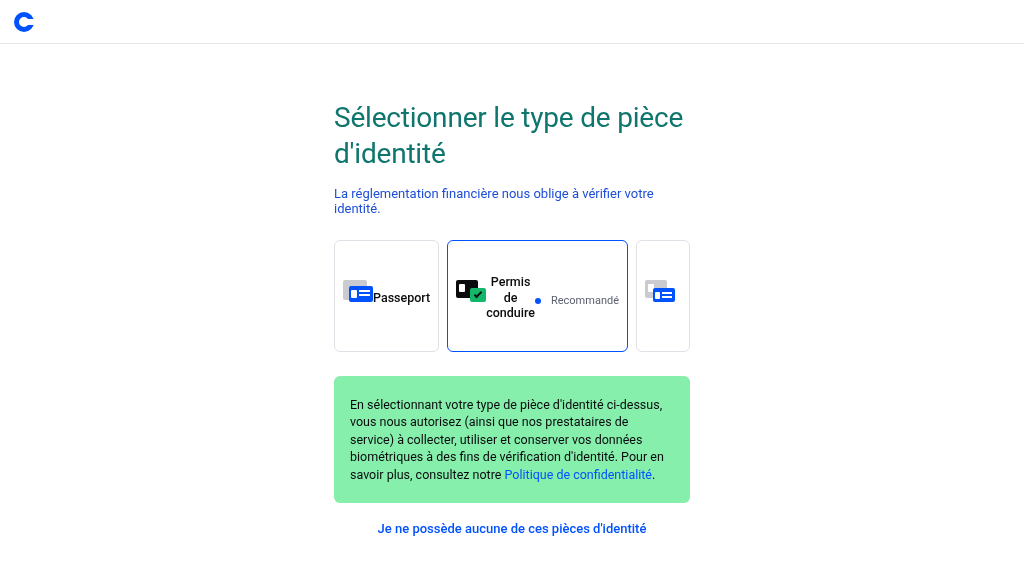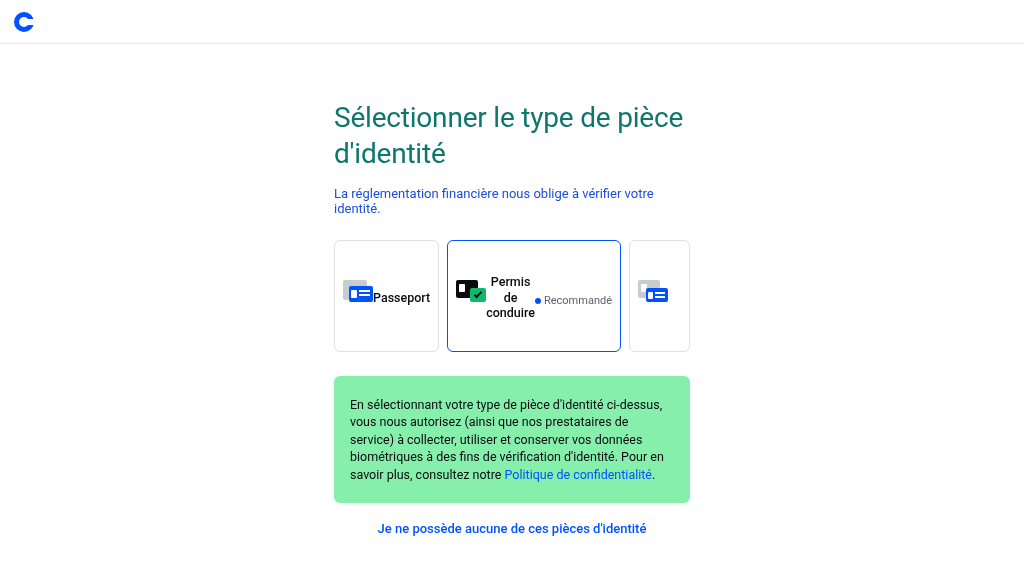--- a/index.html
+++ b/index.html
@@ -91,21 +91,21 @@
     font-weight: 500;
     color: #0a0b0d;
     line-height: 1.25;
   }
   .badge {
     margin-top: 6px;
     font-size: 11px;
     color: #5b616e;
     display: inline-flex;
     align-items: center;
-    gap: 3px;
+    gap: 10px;
   }
   .badge-dot {
     width: 6px;
     height: 6px;
     border-radius: 50%;
     background: #0052ff;
     display: inline-block;
   }
   .notice {
     background: #86efac;

